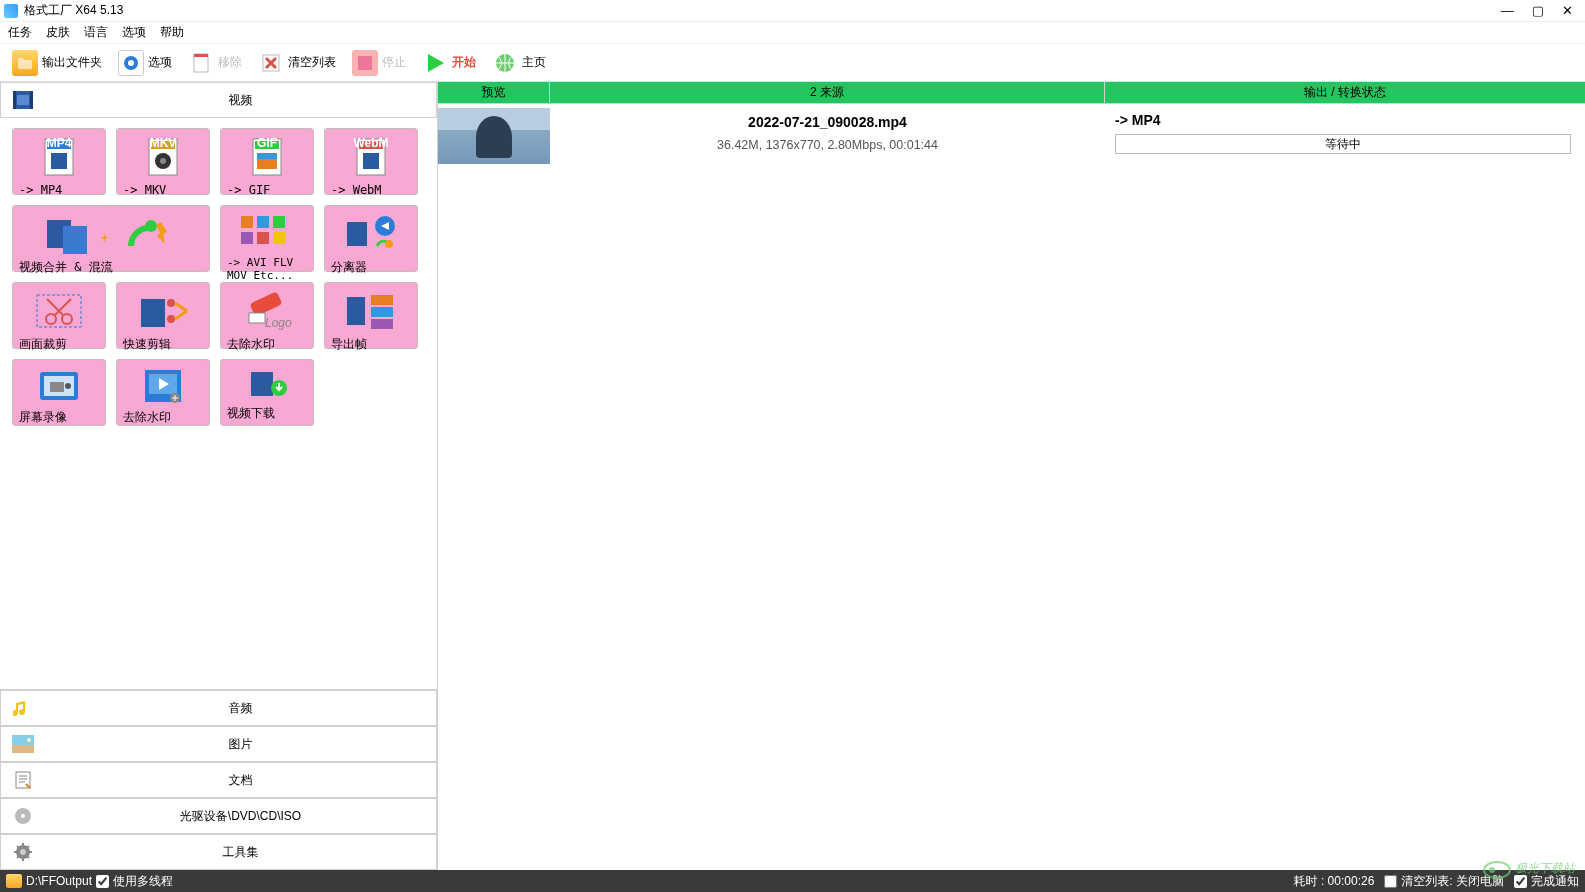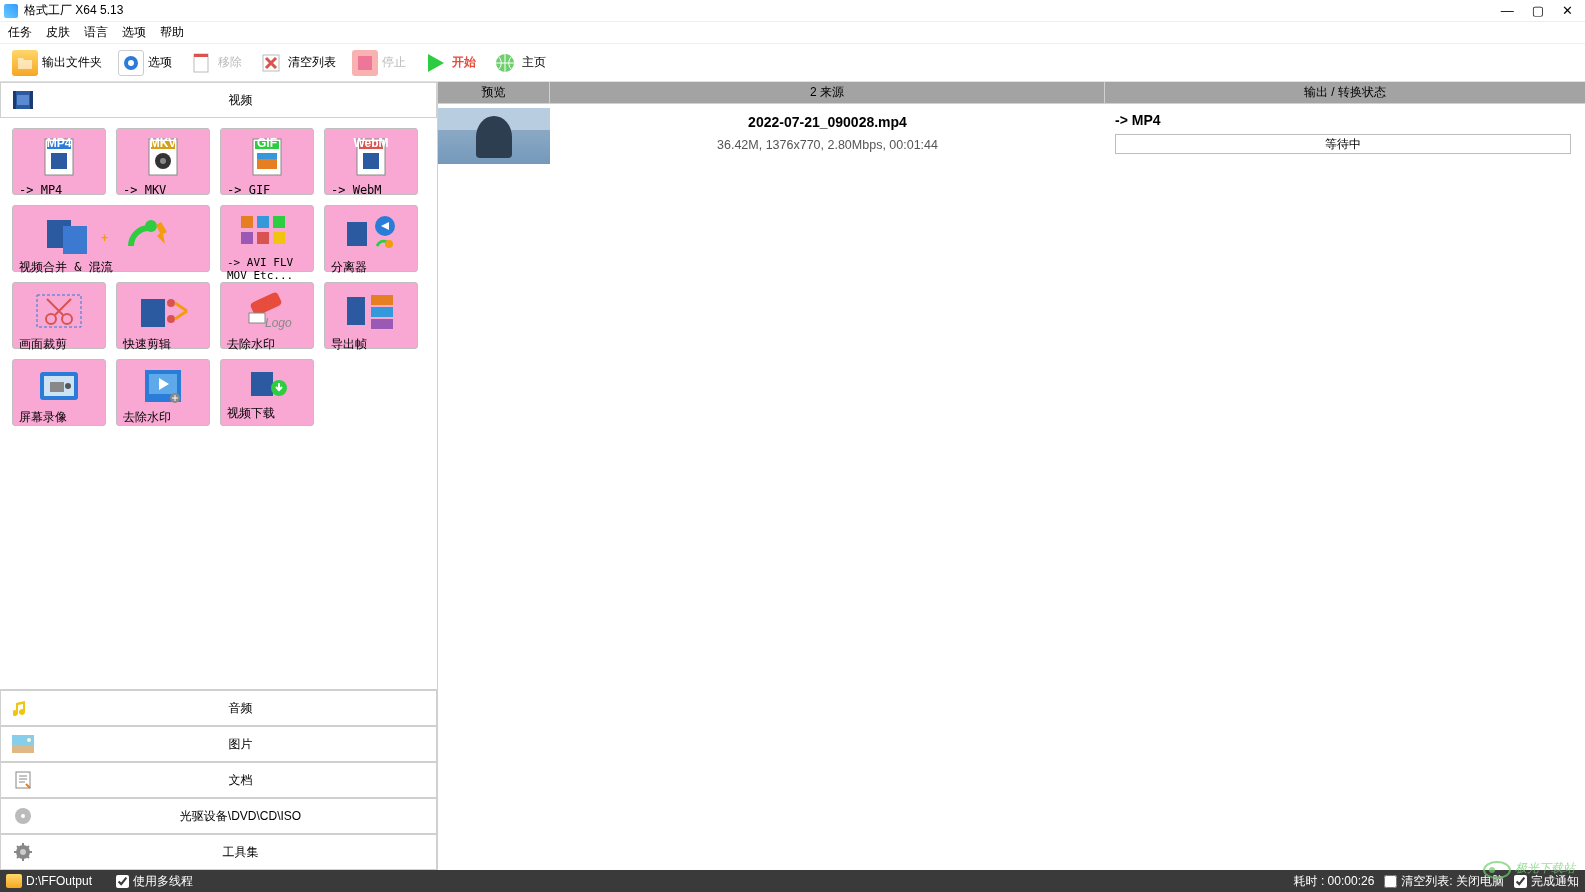--- a/index.html
+++ b/index.html
@@ -29,34 +29,34 @@
 .grid-area { flex: 1; padding: 10px 12px; display: flex; flex-wrap: wrap; align-content: flex-start; gap: 10px; overflow: auto; }
 .tile { width: 94px; height: 67px; border: 1px solid #bfbfbf; border-radius: 3px; background: #f9a8d4; display: flex; flex-direction: column; align-items: center; justify-content: flex-start; padding: 6px 2px 18px; cursor: pointer; }
 .tile.wide { width: 198px; }
 .tile-icon { width: 60px; height: 44px; display: flex; align-items: center; justify-content: center; }
 .tile.wide .tile-icon { width: 160px; }
 .tile-label { margin-top: 4px; text-align: left; width: 100%; padding: 0 4px; font-family: "SimSun", monospace; line-height: 1.2; }
 .tile.wide .tile-label { text-align: center; }
 .cat-list { border-top: 1px solid #d0d0d0; }
 .content { flex: 1; display: flex; flex-direction: column; }
 .col-headers { height: 22px; display: flex; border-bottom: 1px solid #d0d0d0; }
-.col-headers .col { border-right: 1px solid #d0d0d0; display: flex; align-items: center; justify-content: center; background: #a3a3a3; }
+.col-headers .col { border-right: 1px solid #d0d0d0; display: flex; align-items: center; justify-content: center; background: #22c55e; }
 .col-preview { width: 112px; }
 .col-source { flex: 1; }
 .col-output { width: 480px; border-right: none !important; }
 .task-row { display: flex; padding: 4px 0; }
 .thumb { width: 112px; height: 56px; margin-left: 0; background: linear-gradient(to bottom, #b8cde0 0%, #b8cde0 40%, #8aa8c4 40%, #7599bb 100%); position: relative; }
 .thumb::after { content: ""; position: absolute; left: 38px; top: 8px; width: 36px; height: 42px; background: #2c3e50; border-radius: 50% 50% 4px 4px; }
 .task-source { flex: 1; text-align: center; padding-top: 6px; }
 .task-source .fname { font-weight: bold; font-size: 14px; }
 .task-source .meta { color: #555; margin-top: 8px; font-size: 12.5px; }
 .task-output { width: 480px; padding: 4px 14px 0 10px; }
 .task-output .fmt { font-weight: bold; font-size: 14px; }
 .task-output .status-box { height: 20px; border: 1px solid #bdbdbd; display: flex; align-items: center; justify-content: center; margin-top: 6px; background: #fff; }
-.statusbar { height: 22px; background: #3a3a3a; color: #fff; display: flex; align-items: center; padding: 0 6px; gap: 24px; }
+.statusbar { height: 22px; background: #3a3a3a; color: #fff; display: flex; align-items: center; padding: 0 6px; gap: 4px; }
 .statusbar .output-path { display: flex; align-items: center; gap: 4px; }
 .statusbar .sb-folder { width: 16px; height: 14px; background: linear-gradient(#ffd76a,#f5a623); border-radius: 2px; }
 .statusbar input[type=checkbox] { accent-color: #fff; }
 .statusbar .right { margin-left: auto; display: flex; align-items: center; gap: 10px; }
 .watermark { position: absolute; right: 10px; bottom: 12px; color: #6fcf6f; font-size: 16px; font-style: italic; opacity: 0.7; display: flex; gap: 4px; pointer-events: none; }
 svg { display: block; }
 </style>
 </head>
 <body>
 

